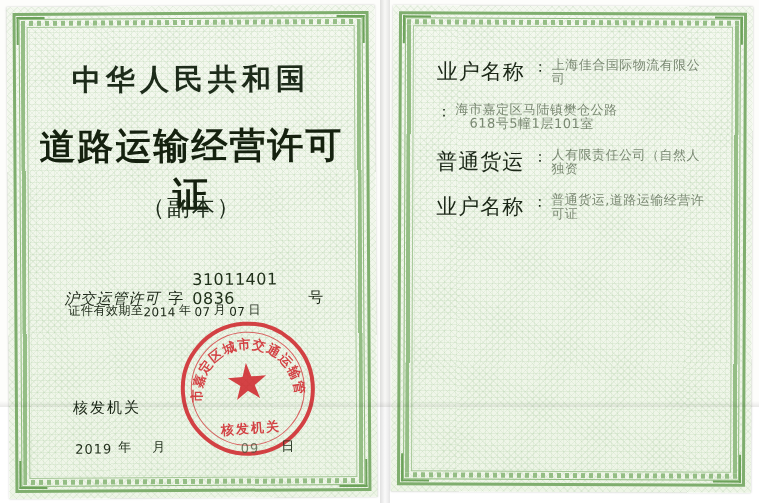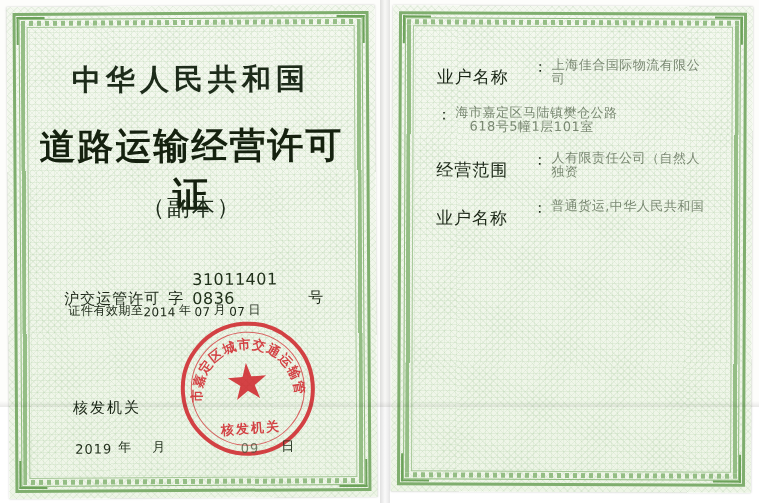--- a/index.html
+++ b/index.html
@@ -137,21 +137,21 @@
     top: 240px;
     left: 32px;
     right: 28px;
     display: flex;
     align-items: flex-end;
     font-family: "DejaVu Serif", serif;
     font-size: 15px;
     color: #1a2616;
     letter-spacing: 1px;
   }
-  .lic-row .lic-prefix { white-space: nowrap; }
+  .lic-row .lic-prefix { white-space: nowrap; font-style: italic; }
   .lic-row .lic-word { margin: 0 8px; white-space: nowrap; }
   .lic-row .lic-number {
     flex: 1;
     text-align: left;
     font-family: "DejaVu Sans", sans-serif;
     font-size: 16px;
     letter-spacing: 0.5px;
     color: #20301a;
   }
   .lic-row .lic-tail { white-space: nowrap; margin-left: 6px; }
@@ -269,25 +269,24 @@
   .field {
     display: flex;
     align-items: flex-start;
     margin-bottom: 17px;
     font-family: "DejaVu Serif", serif;
     color: #1a2616;
   }
   .field-label {
     width: 96px;
     text-align: justify;
-    font-size: 17px;
+    font-size: 21px;
     letter-spacing: 1px;
     white-space: nowrap;
     flex: 0 0 96px;
-    margin-top: 8px;
   }
   .field-colon {
     flex: 0 0 10px;
     font-size: 15px;
   }
   .field-value {
     flex: 1;
     font-family: "DejaVu Sans", sans-serif;
     font-size: 13px;
     line-height: 14px;
@@ -406,29 +405,29 @@
 
         <div class="field">
           <span class="field-colon">：</span>
           <span class="field-value">
             <span>海市嘉定区马陆镇樊仓公路</span>
             <span class="line2">618号5幢1层101室</span>
           </span>
         </div>
 
         <div class="field">
-          <span class="field-label">经营范围</span>
+          <span class="field-label">普通货运</span>
           <span class="field-colon">：</span>
           <span class="field-value">人有限责任公司（自然人独资</span>
         </div>
 
         <div class="field">
           <span class="field-label">业户名称</span>
           <span class="field-colon">：</span>
-          <span class="field-value">普通货运,中华人民共和国</span>
+          <span class="field-value">普通货运,道路运输经营许可证</span>
         </div>
 
       </div>
     </div>
   </div>
 
   <div class="spine"></div>
   <div class="page-shadow-bottom"></div>
 
 </div>

